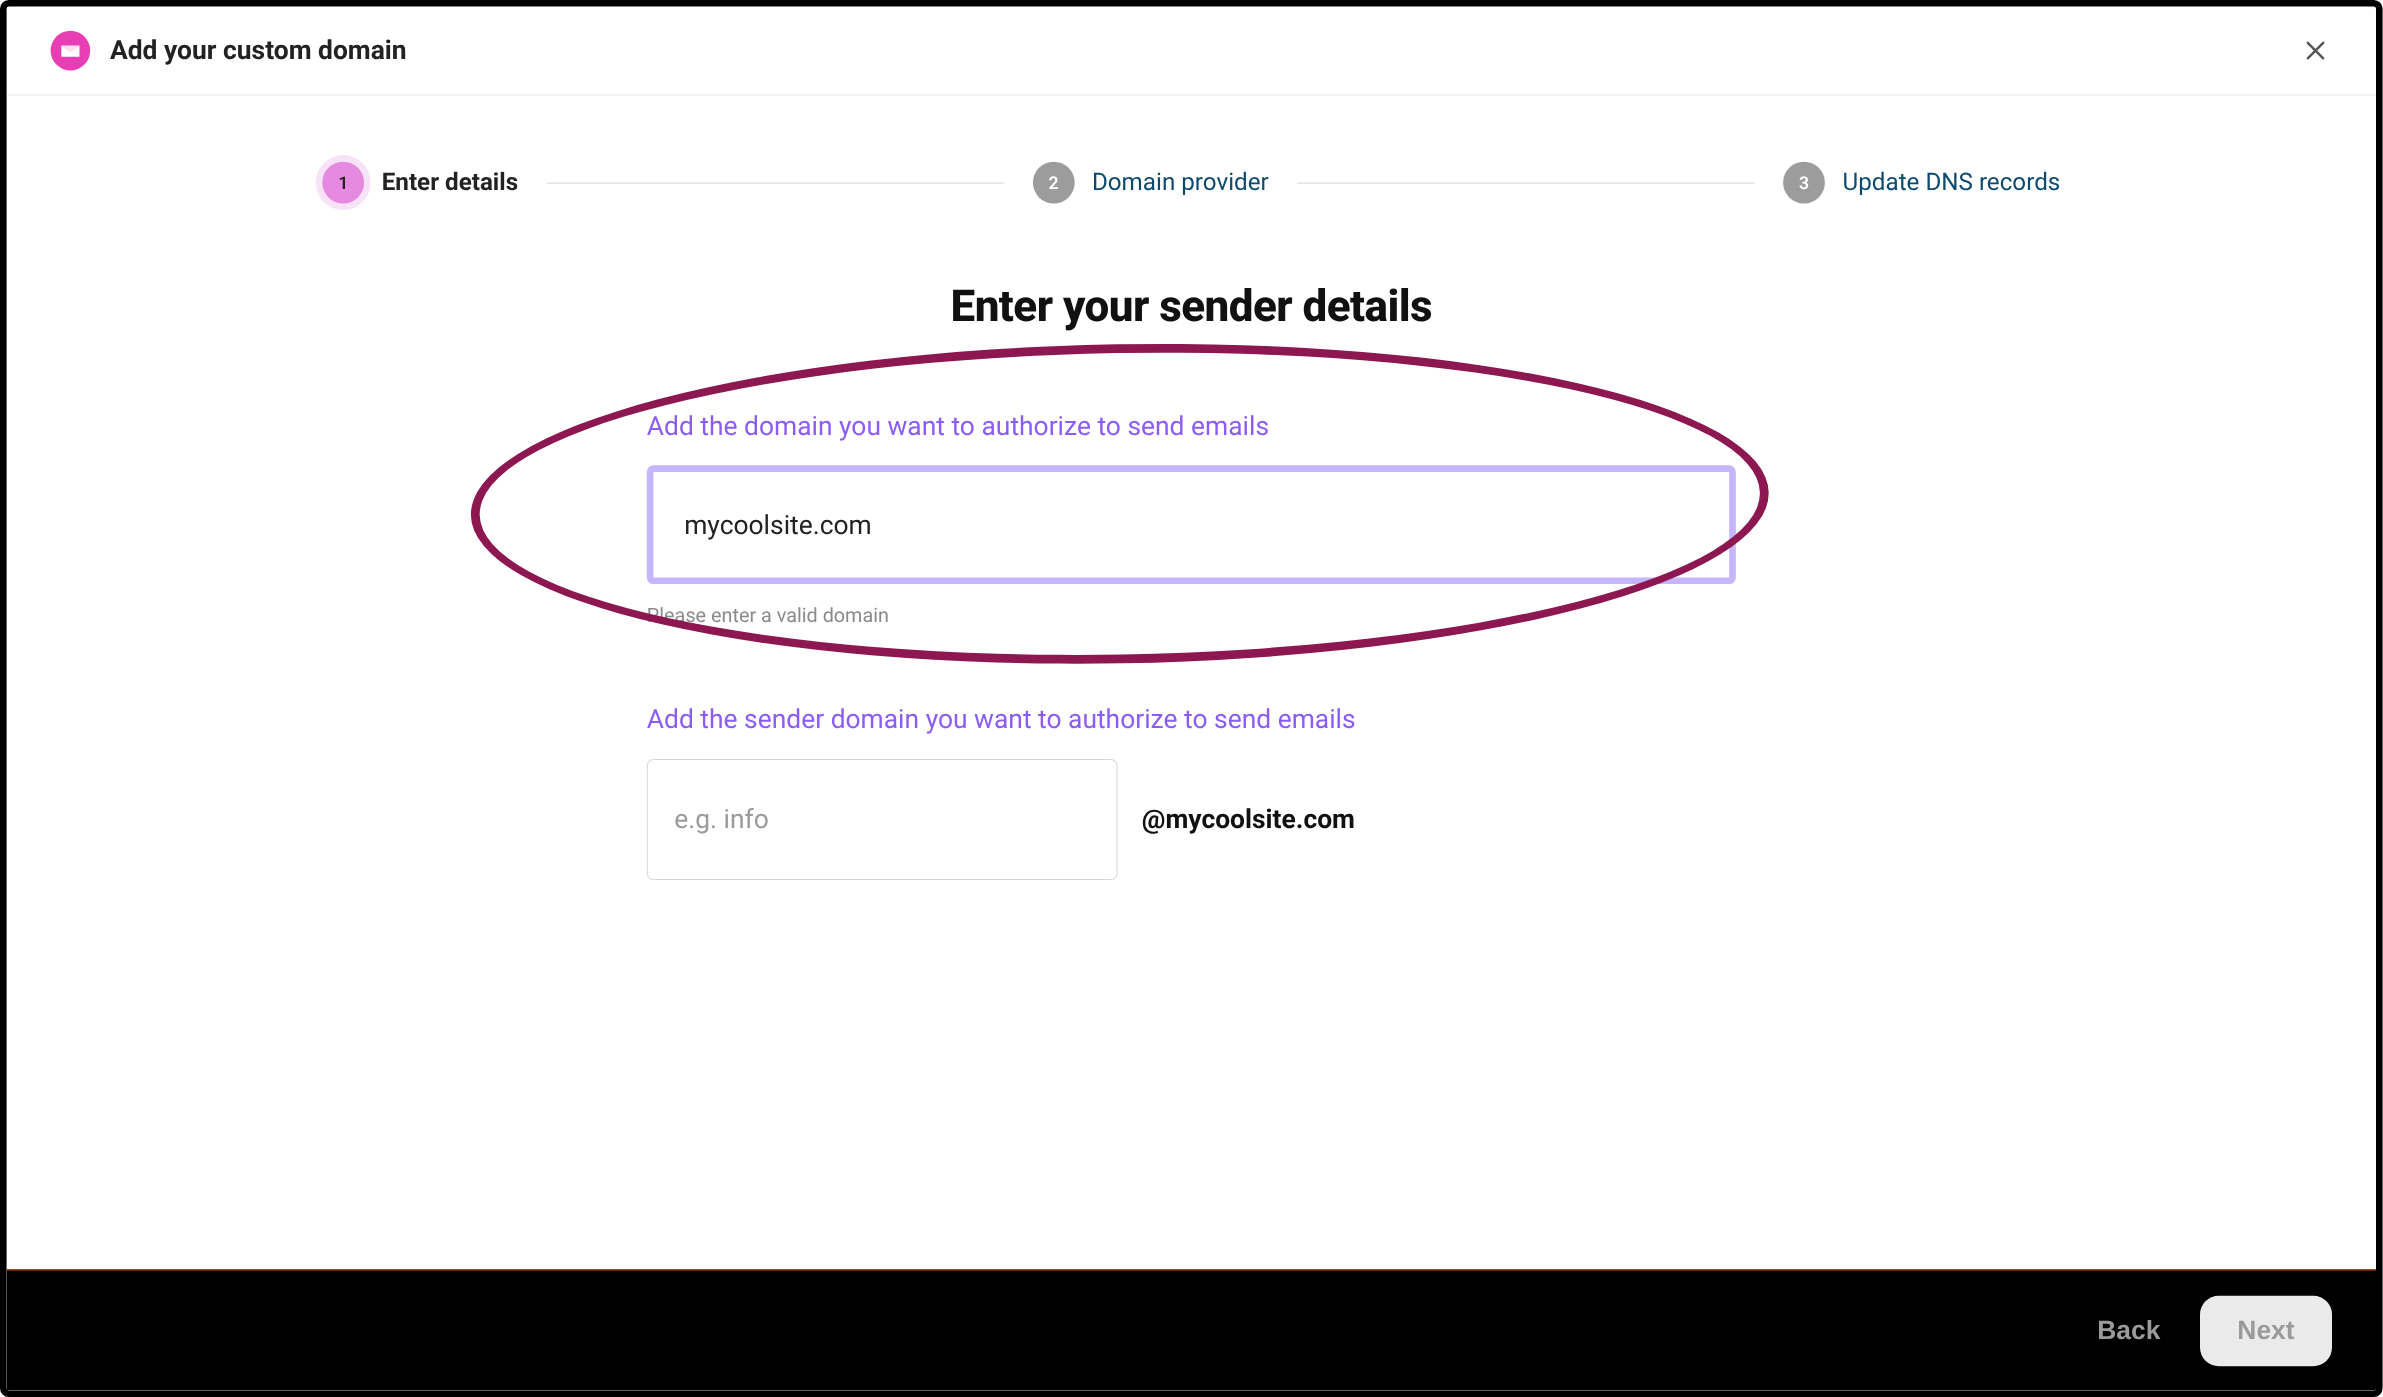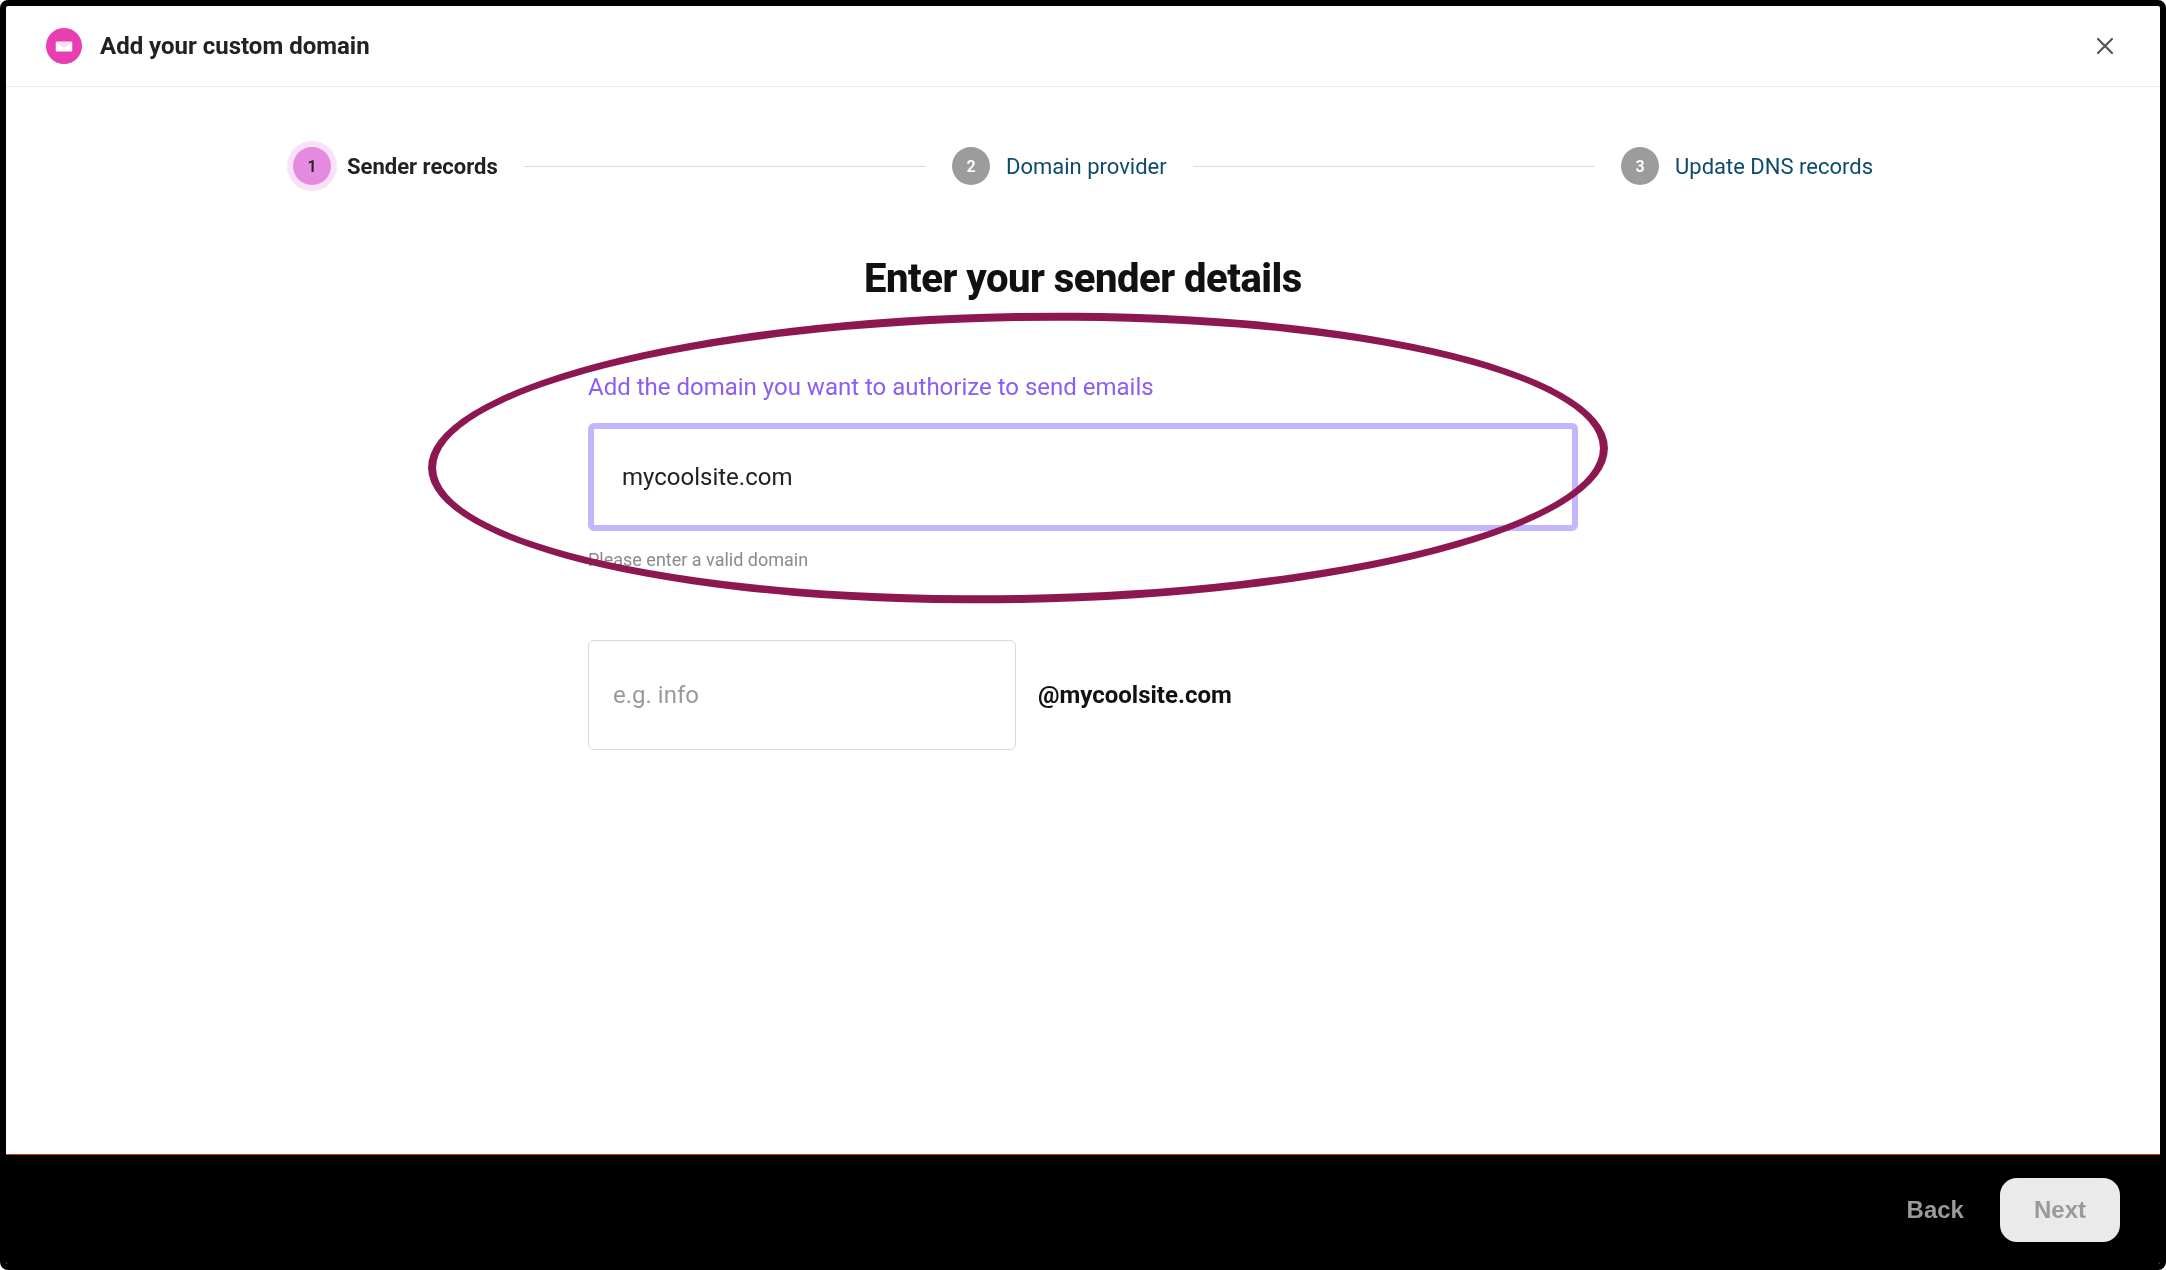--- a/index.html
+++ b/index.html
@@ -217,21 +217,21 @@
   <div class="close-btn">
     <svg viewBox="0 0 24 24">
       <path d="M5 5 L19 19 M19 5 L5 19" stroke="currentColor" stroke-width="2.2" stroke-linecap="round"></path>
     </svg>
   </div>
 </div>
 
 <div class="stepper">
   <div class="step">
     <div class="step-num active active-shadow">1</div>
-    <div class="step-label">Sender records</div>
+    <div class="step-label">Enter details</div>
   </div>
   <div class="step-divider"></div>
   <div class="step">
     <div class="step-num">2</div>
     <div class="step-label inactive">Domain provider</div>
   </div>
   <div class="step-divider"></div>
   <div class="step">
     <div class="step-num">3</div>
     <div class="step-label inactive">Update DNS records</div>
@@ -242,20 +242,21 @@
   <h1 class="main-heading">Enter your sender details</h1>
 
   <div class="field-block">
     <div class="highlight-ellipse"></div>
     <div class="field-label">Add the domain you want to authorize to send emails</div>
     <input type="text" class="text-input" value="mycoolsite.com" style="">
     <div class="help-text">Please enter a valid domain</div>
   </div>
 
   <div class="field-block">
+    <div class="field-label">Add the sender domain you want to authorize to send emails</div>
     <div class="sender-row">
       <input type="text" class="sender-input" placeholder="e.g. info" style="">
       <span class="domain-suffix">@mycoolsite.com</span>
     </div>
   </div>
 </div>
 
 <div class="footer">
   <button class="btn-back">Back</button>
   <button class="btn-next">Next</button>

